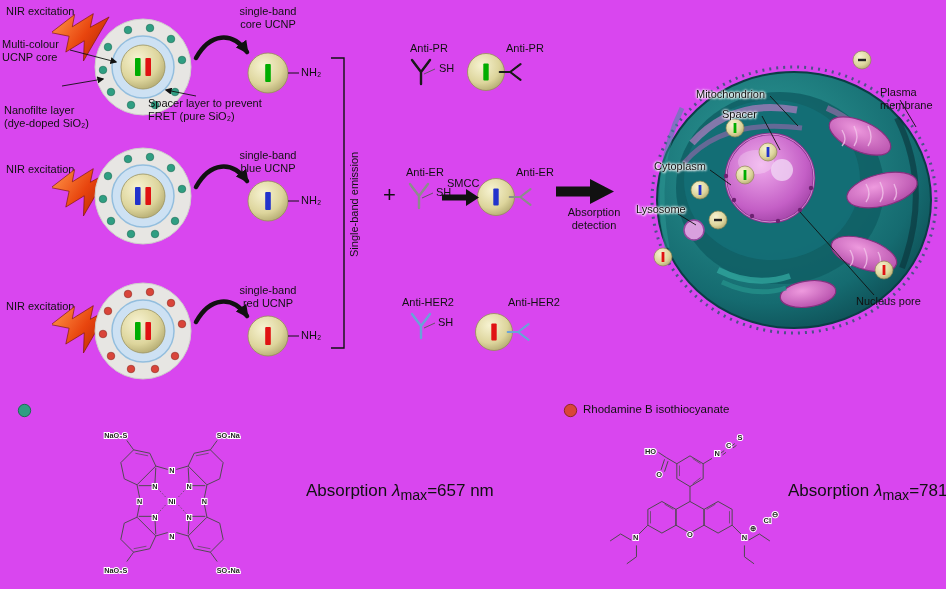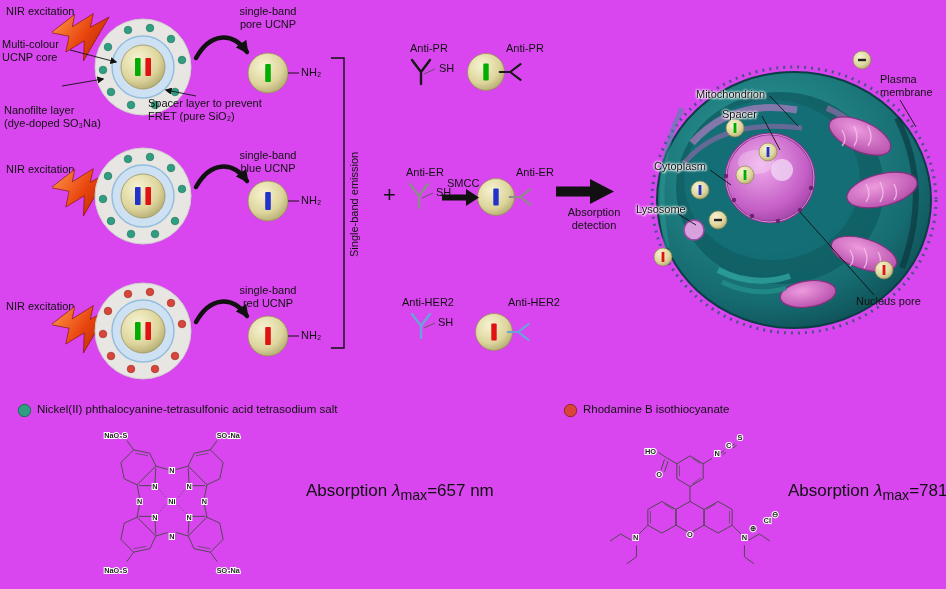--- a/index.html
+++ b/index.html
@@ -83,35 +83,35 @@
         <circle cx="62" cy="88" r="3.8"></circle>
       <circle cx="82" cy="75" r="3.8"></circle>
     </g>
     <circle cx="50" cy="50" r="31" fill="#cde1f3" stroke="#93bede" stroke-width="1.5"></circle>
     <circle cx="50" cy="50" r="22" fill="url(#khakiG)" stroke="#9a925c" stroke-width="0.8"></circle>
     <rect x="42" y="41" width="5.6" height="18" rx="1" fill="#00ad00"></rect>
     <rect x="52.4" y="41" width="5.6" height="18" rx="1" fill="#e01212"></rect>
   </svg>
   <div class="lbl ctr" style="left:222px;top:5px;width:92px">
     <div>single-band</div>
-      <div>pore UCNP</div>
+      <div>core UCNP</div>
   </div>
   <svg class="abs" style="left:246px;top:51px" width="44" height="44" viewBox="0 0 44 44">
     <circle cx="22" cy="22" r="20" fill="url(#khakiG)" stroke="#968e58" stroke-width="0.8"></circle>
     <rect x="19.2" y="13" width="5.6" height="18" rx="1" fill="#00ad00"></rect>
   </svg>
   <div class="lbl" style="left:301px;top:66px">NH₂</div>
 
   <div class="lbl" style="left:2px;top:38px">
     <div>Multi-colour</div>
       <div>UCNP core</div>
   </div>
   <div class="lbl" style="left:4px;top:104px">
     <div>Nanofilte layer</div>
-      <div>(dye-doped SO₃Na)</div>
+      <div>(dye-doped SiO₂)</div>
   </div>
   <div class="lbl" style="left:148px;top:97px">
     <div>Spacer layer to prevent</div>
       <div>FRET (pure SiO₂)</div>
   </div>
 
   <div class="lbl" style="left:6px;top:163px">NIR excitation</div>
   <svg class="abs" style="left:52px;top:168px" width="62" height="48" viewBox="0 0 62 48">
     <polygon points="2,10 30,0 24,11 48,5 41,17 62,13 24,47 31,28 10,33 18,19" fill="url(#boltG)" stroke="#7a1504" stroke-width="0.6" transform="rotate(-18 31 24)"></polygon>
   </svg>
@@ -283,30 +283,29 @@
       <rect x="39.6" y="204" width="2.8" height="10" fill="var(--red)"></rect>
       <rect x="260.6" y="217" width="2.8" height="10" fill="var(--red)"></rect>
       <rect x="236" y="10.8" width="8" height="2.4" fill="#222"></rect>
     </g>
   </svg>
 
   <div class="lbl halo" style="left:696px;top:88px">Mitochondrion</div>
   <div class="lbl halo" style="left:722px;top:108px">Spacer</div>
   <div class="lbl halo" style="left:654px;top:160px">Cytoplasm</div>
   <div class="lbl halo" style="left:636px;top:203px">Lysosome</div>
-  <div class="lbl" style="left:880px;top:73px">
+  <div class="lbl" style="left:880px;top:86px">
     <div>Plasma</div>
       <div>membrane</div>
   </div>
   <div class="lbl" style="left:856px;top:295px">Nucleus pore</div>
 
   <svg class="abs" style="left:17px;top:403px" width="15" height="15">
     <circle cx="7.5" cy="7.5" r="6.2" stroke="#1d6b55" stroke-width="1" fill="#2f9e82"></circle>
   </svg>
-  <div class="lbl legend-text" style="left:37px;top:403px">Nickel(II) phthalocyanine-tetrasulfonic acid tetrasodium salt</div>
 
   <svg class="abs struct" style="left:58px;top:420px" width="228" height="162" viewBox="0 0 240 190">
     <g stroke="#4a4a4a" stroke-width="1.1" fill="none">
       <polygon points="139,54 146,39 165,35 180,50 176,69 161,76"></polygon>
       <polygon points="101,54 94,39 75,35 60,50 64,69 79,76"></polygon>
       <polygon points="139,136 146,151 165,155 180,140 176,121 161,114"></polygon>
       <polygon points="101,136 94,151 75,155 60,140 64,121 79,114"></polygon>
       <path d="M148,42 L163,39 M150,148 L165,151 M92,42 L77,39 M90,148 L75,151" stroke-width="0.8"></path>
       <path d="M140,74 L139,56 M142,77 L159,77 M100,74 L101,56 M98,77 L81,77"></path>
       <path d="M140,116 L139,134 M142,113 L159,113 M100,116 L101,134 M98,113 L81,113"></path>

